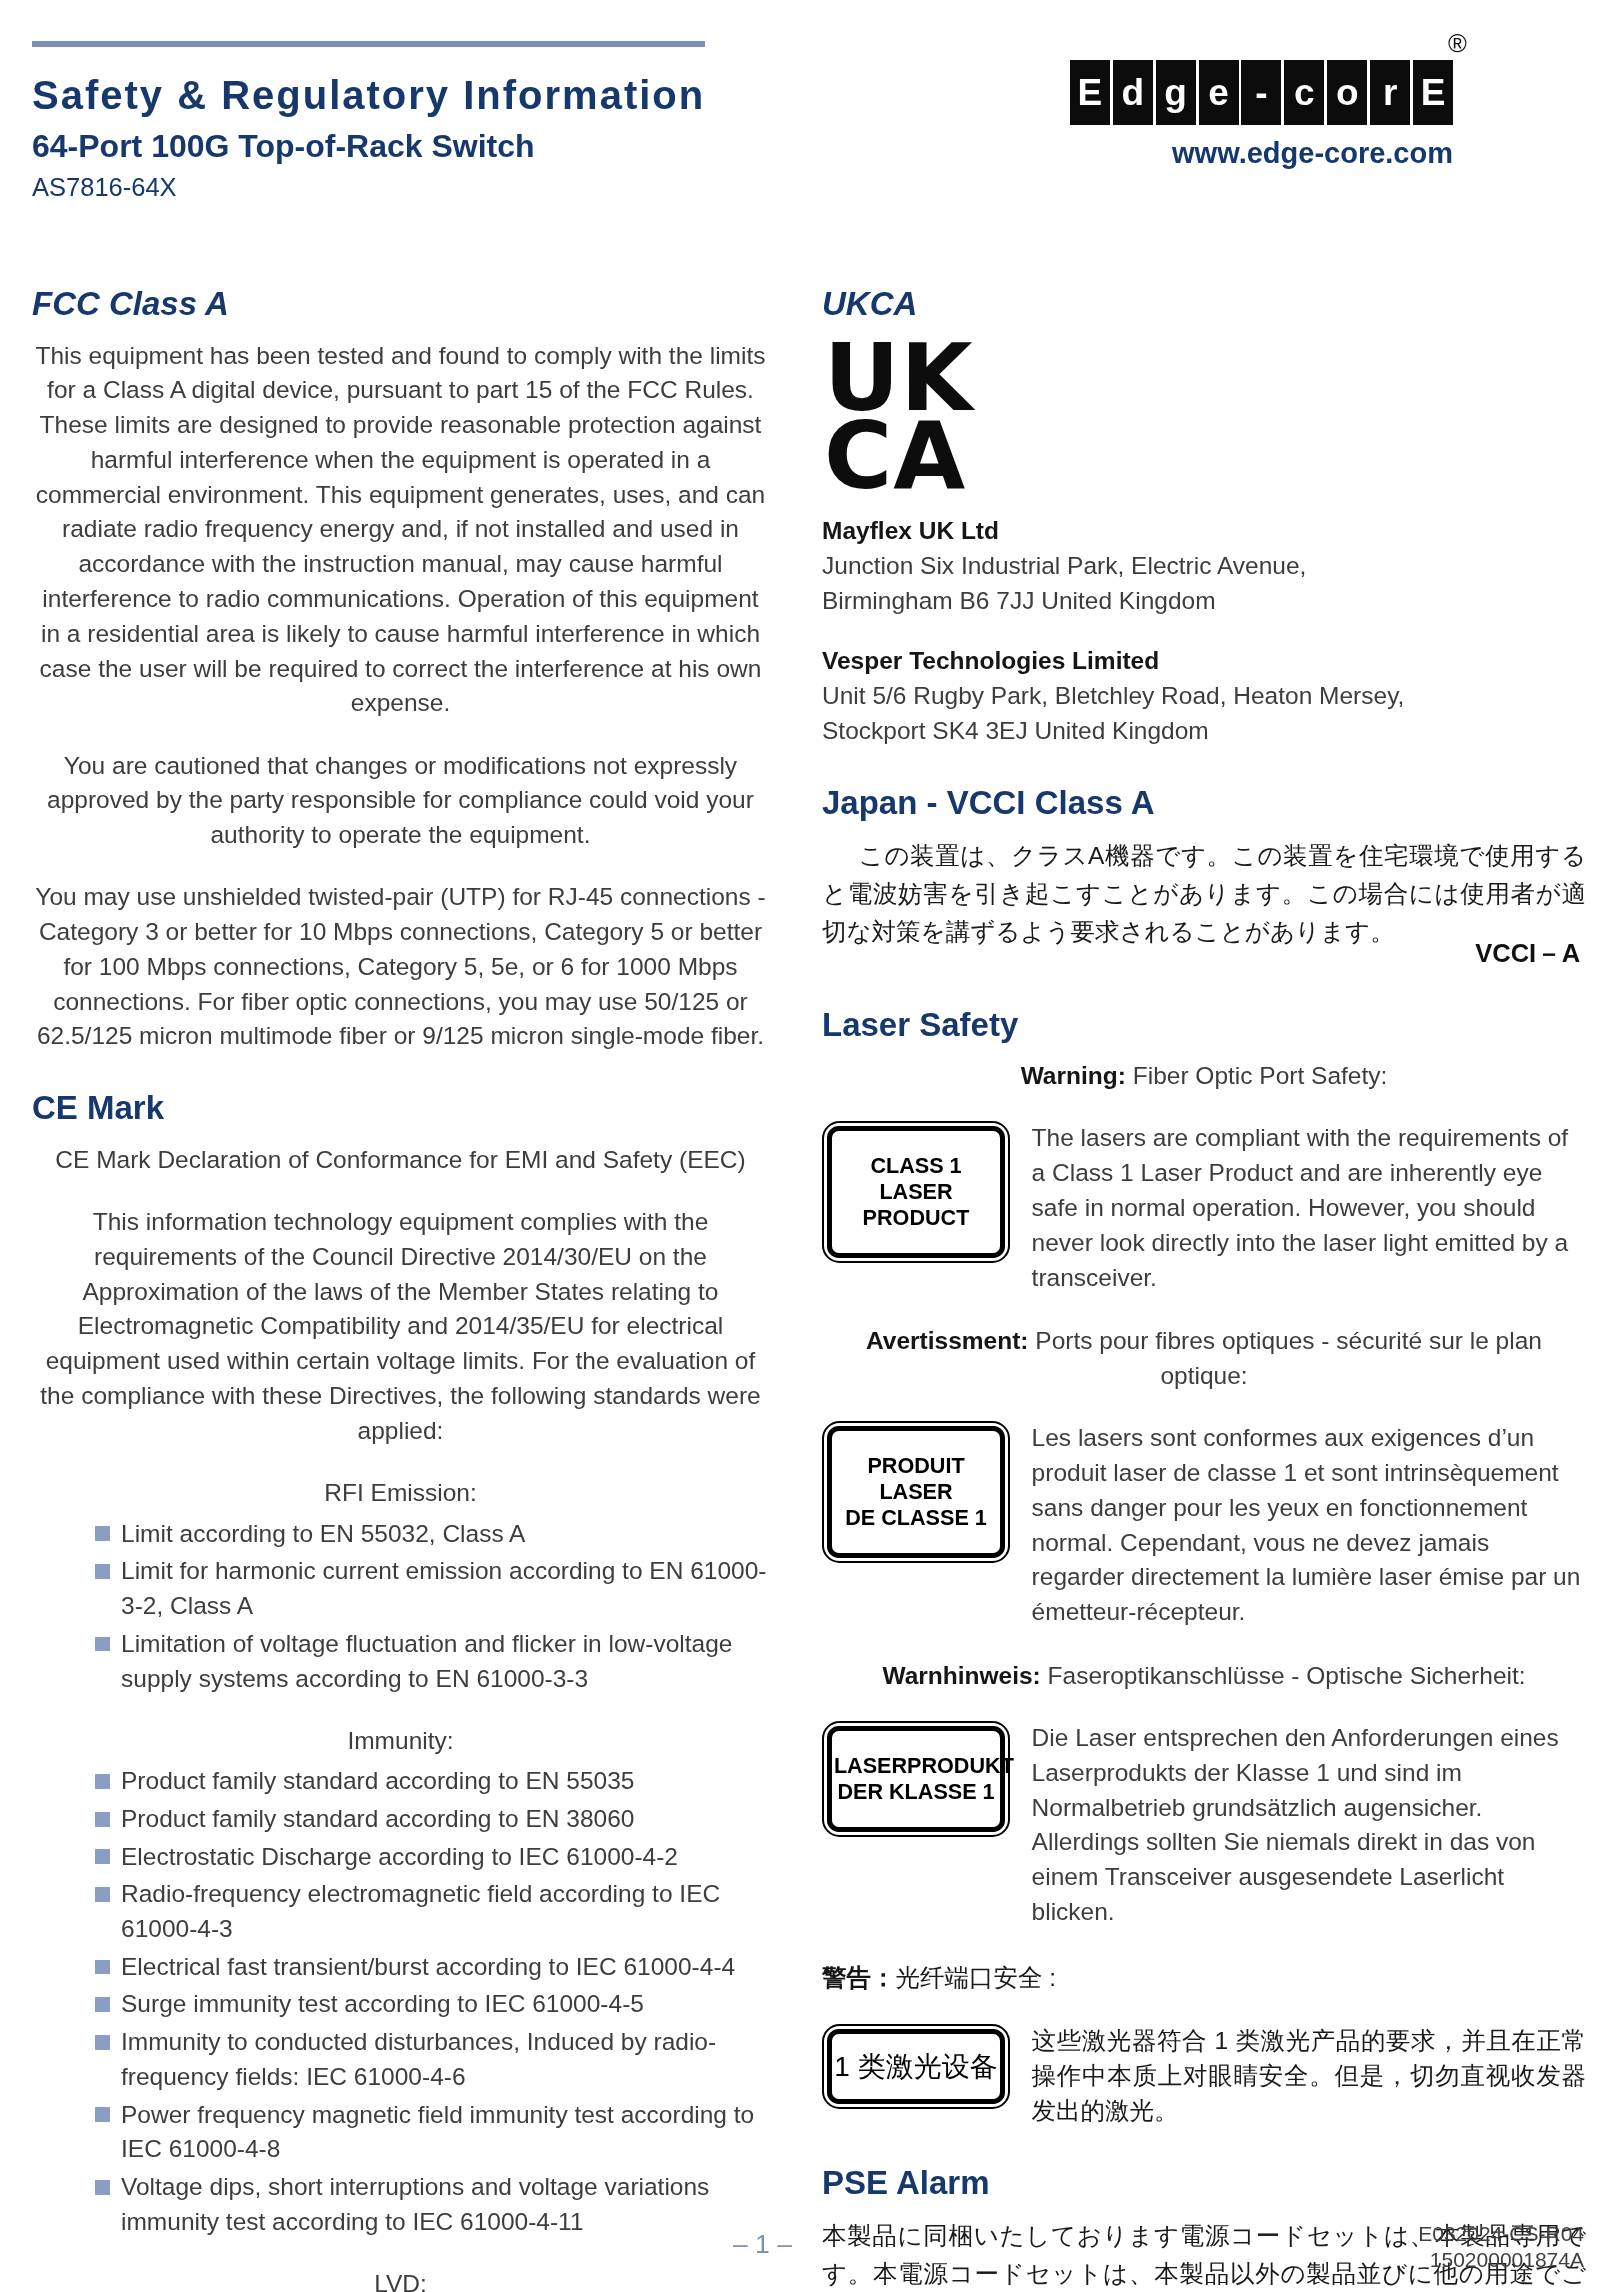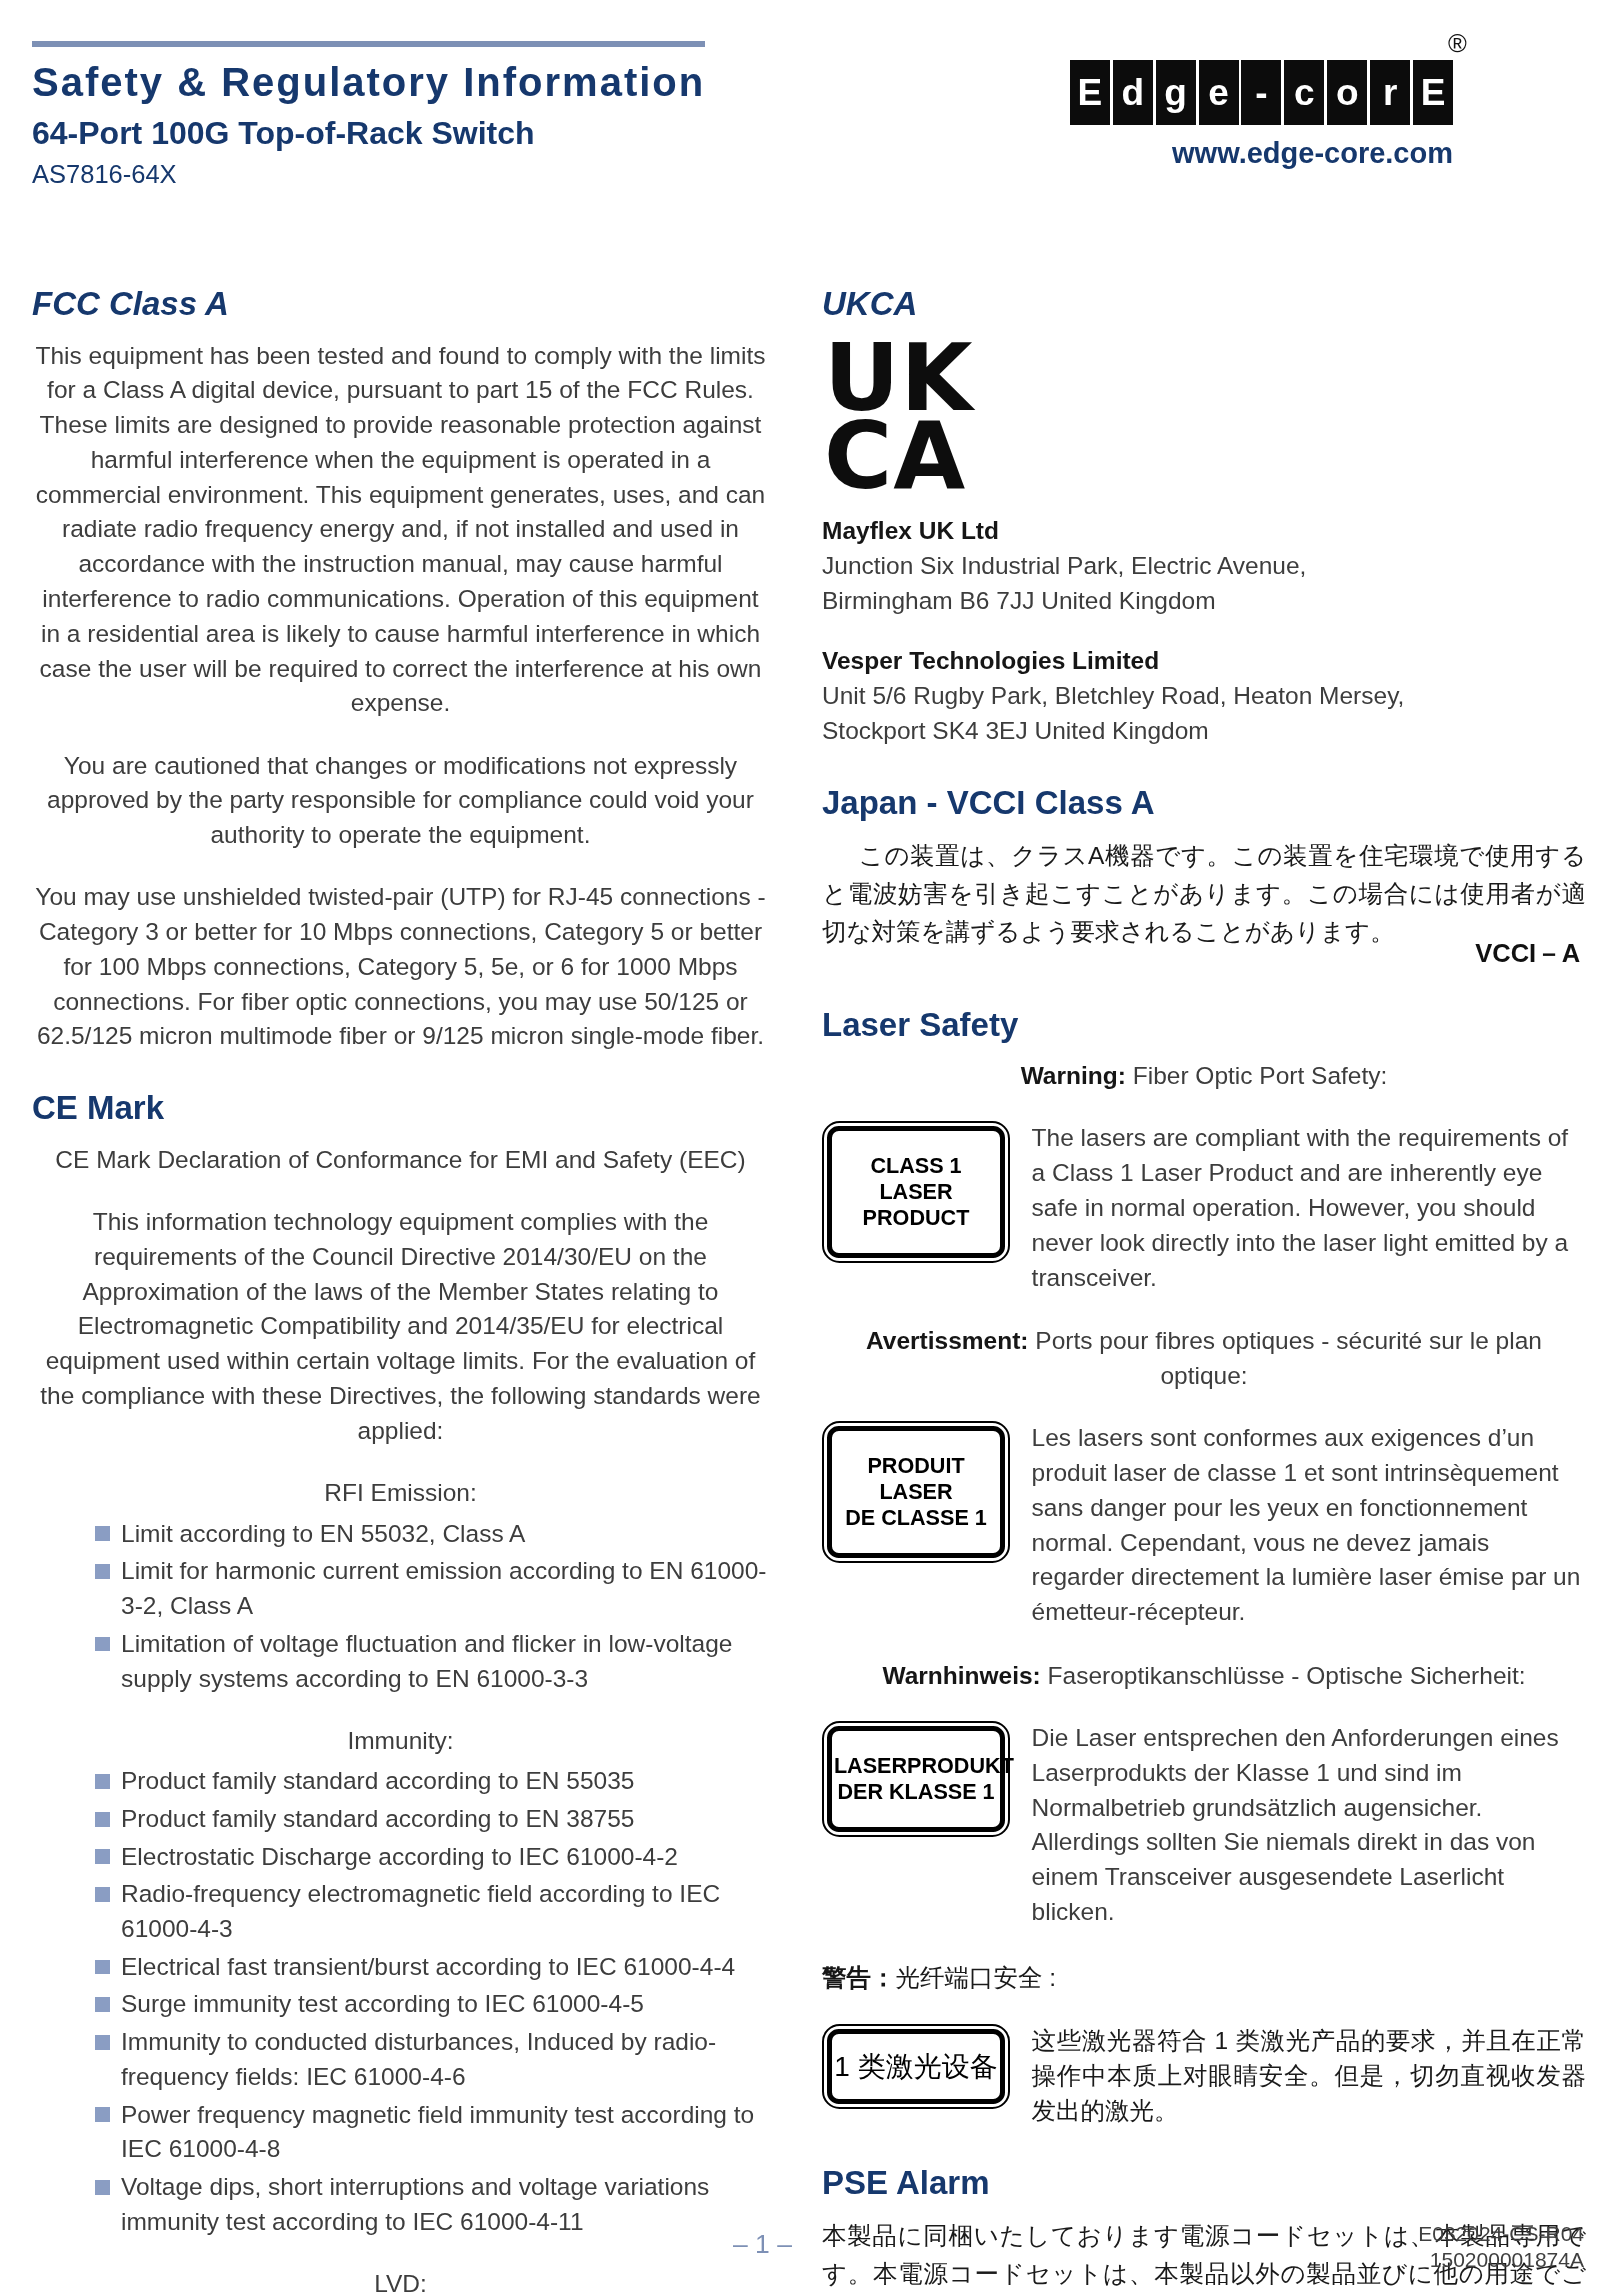--- a/index.html
+++ b/index.html
@@ -9,21 +9,21 @@
     background:#ffffff;
     font-family:"Liberation Sans","DejaVu Sans",sans-serif;
     color:#3d3d3d;
     position:relative;
     padding:41px 35px 0 32px;
   }
   
   .header { position:relative; margin-bottom:29px; min-height:211px; }
   .title {
     display:inline-block; margin:0;
-    border-top:6.9px solid #7d90b5; padding-top:13px;
+    border-top:6.9px solid #7d90b5; padding-top:26px;
     font-size:40px; font-weight:bold; letter-spacing:2px;
     color:#16386d;
   }
   .subtitle { font-size:32px; font-weight:bold; color:#16386d; margin-top:9.8px; }
   .model    { font-size:25.5px; color:#16386d; margin-top:7.8px; }
   .brand { position:absolute; top:-11.8px; right:133px; text-align:right; }
   .reg { font-size:25.5px; color:#111; margin:0 -13.7px 2px 0; }
   .logo-row { display:flex; gap:2.9px; justify-content:flex-end; }
   .logo-box {
     width:40px; height:65px; background:#0c0c0c; color:#fff;
@@ -131,21 +131,21 @@
     <p class="list-label">RFI Emission:</p>
     <ul>
       <li>Limit according to EN 55032, Class A</li>
       <li>Limit for harmonic current emission according to EN 61000-3-2, Class A</li>
       <li>Limitation of voltage fluctuation and flicker in low-voltage supply systems according to EN 61000-3-3</li>
     </ul>
 
     <p class="list-label">Immunity:</p>
     <ul>
       <li>Product family standard according to EN 55035</li>
-      <li>Product family standard according to EN 38755</li>
+      <li>Product family standard according to EN 38060</li>
       <li>Electrostatic Discharge according to IEC 61000-4-2</li>
       <li>Radio-frequency electromagnetic field according to IEC 61000-4-3</li>
       <li>Electrical fast transient/burst according to IEC 61000-4-4</li>
       <li>Surge immunity test according to IEC 61000-4-5</li>
       <li>Immunity to conducted disturbances, Induced by radio-frequency fields: IEC 61000-4-6</li>
       <li>Power frequency magnetic field immunity test according to IEC 61000-4-8</li>
       <li>Voltage dips, short interruptions and voltage variations immunity test according to IEC 61000-4-11</li>
     </ul>
 
     <p class="list-label">LVD:</p>

